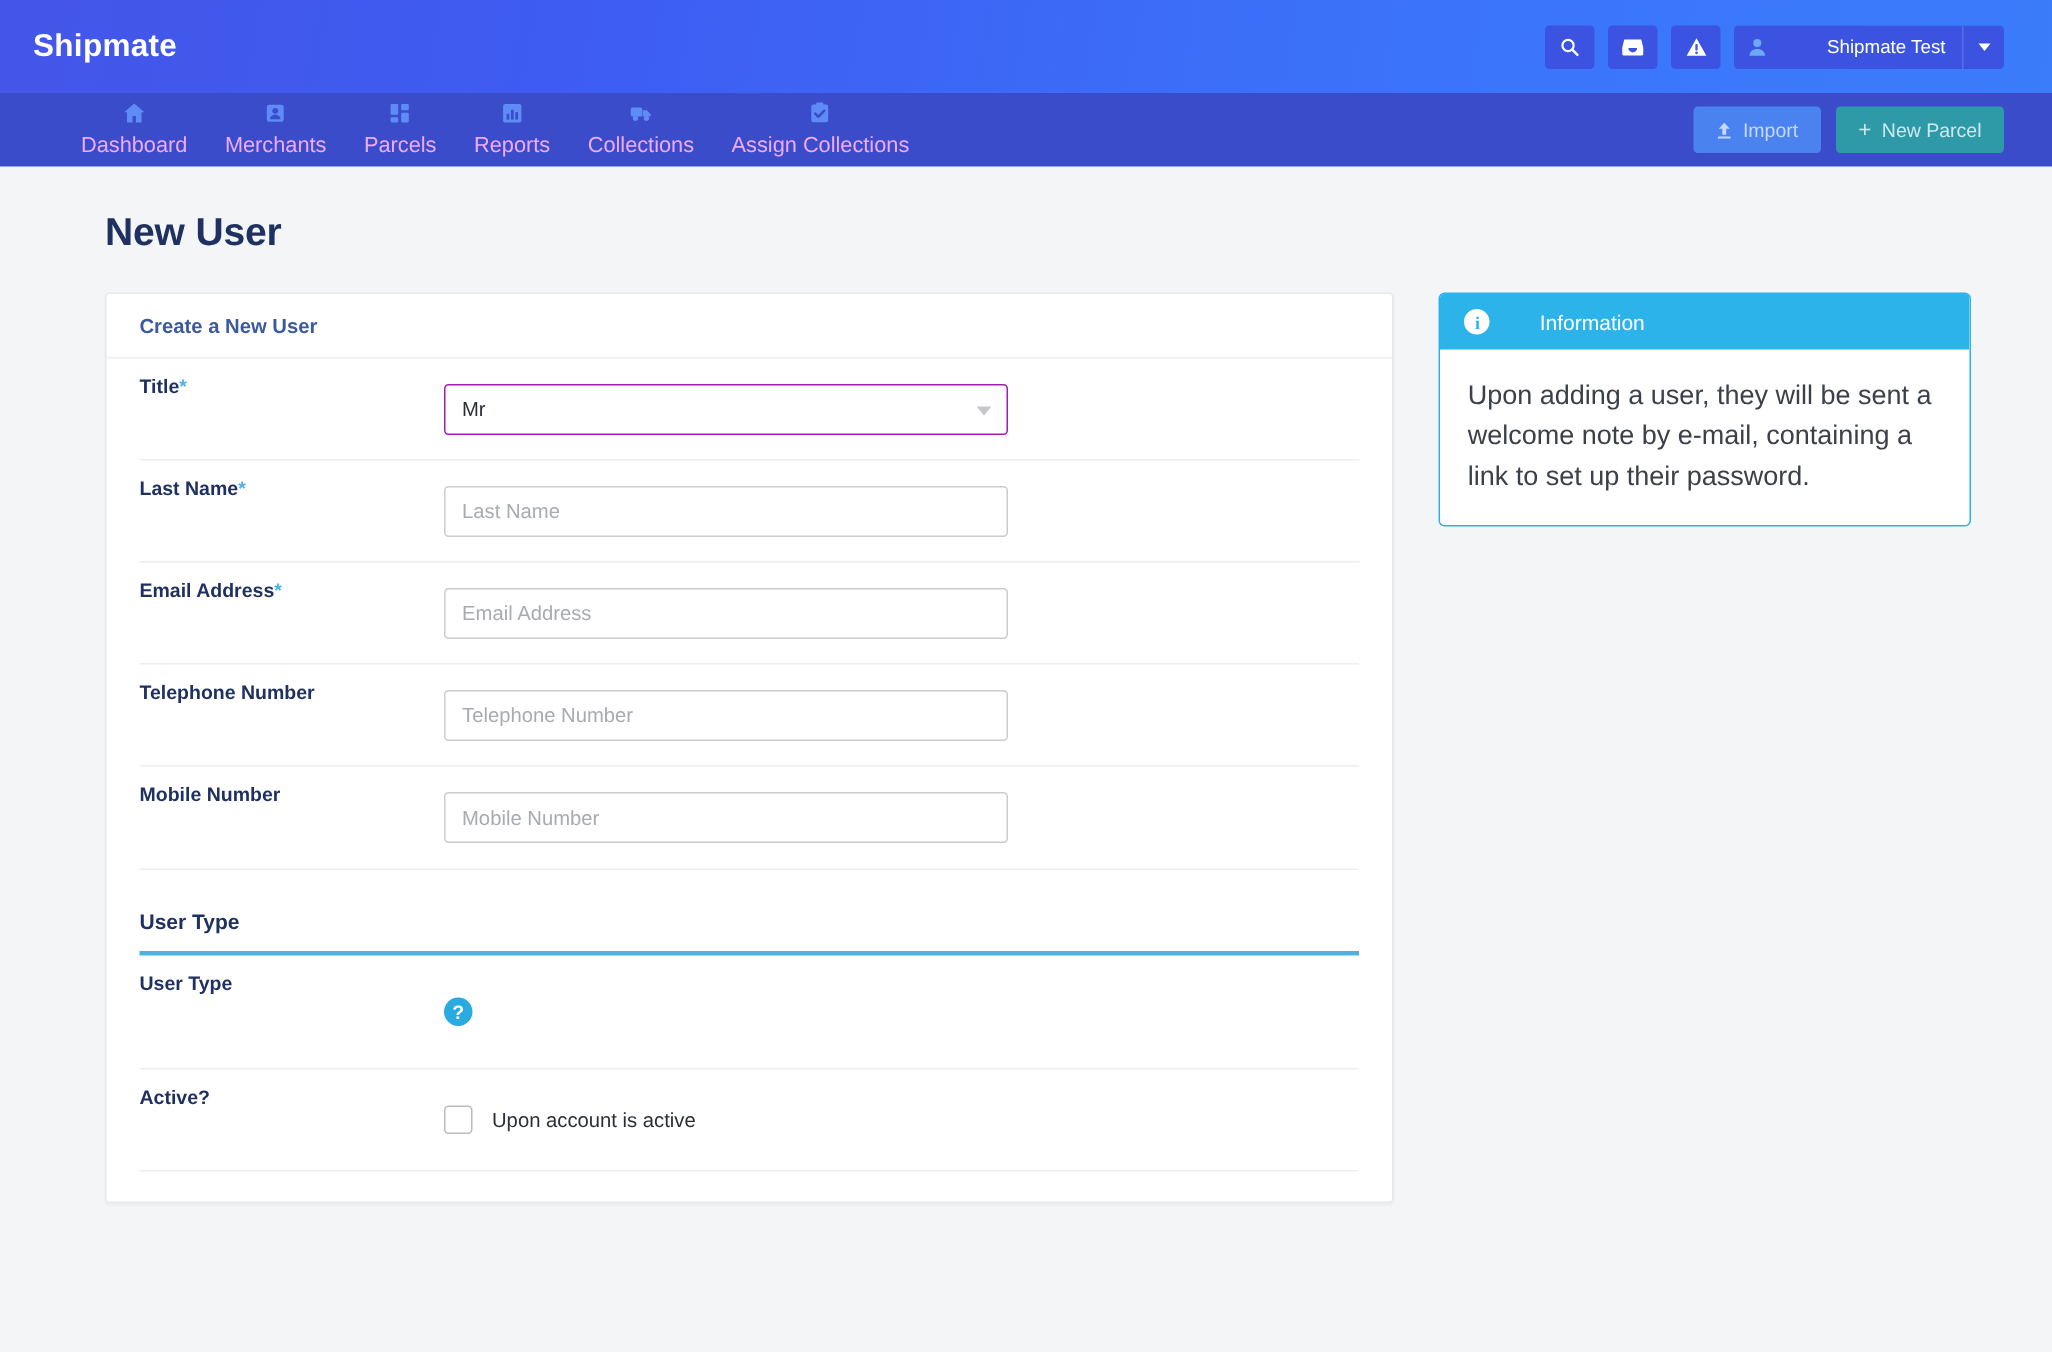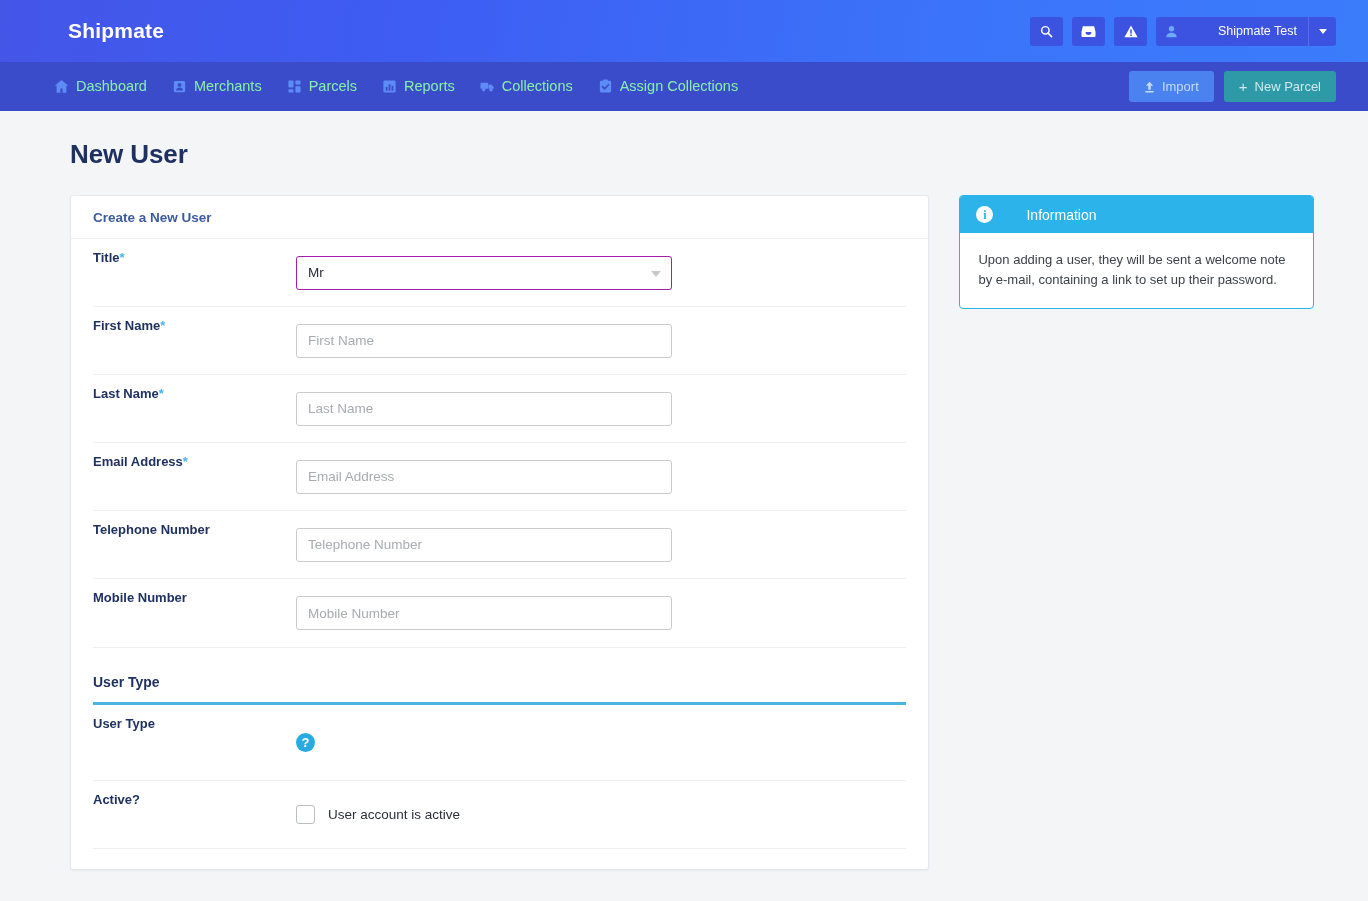--- a/index.html
+++ b/index.html
@@ -10,21 +10,21 @@
     background: #f4f5f7;
     font-family: "Liberation Sans", sans-serif;
     -webkit-font-smoothing: antialiased;
   }
 
   
   .topbar {
     height: 62px;
     background: linear-gradient(100deg, #4456e8 0%, #3e5cf2 28%, #3b74fa 70%, #3b7cfb 100%);
     display: flex; align-items: center;
-    padding: 0 32px 0 68px;
+    padding: 0 32px 0 22px;
     position: relative;
   }
   .brand {
     color: #ffffff;
     font-size: 21px;
     font-weight: bold;
     letter-spacing: .2px;
   }
   .topbar-right {
     margin-left: auto;
@@ -76,24 +76,25 @@
   
   .navbar {
     height: 49px;
     background: #3b4ccb;
     display: flex; align-items: center;
     padding: 0 32px 0 54px;
   }
   .nav-items { display: flex; align-items: center; gap: 25px; }
   .nav-item {
     display: flex; align-items: center; gap: 7px;
-    color: #86efac; font-size: 14.5px;
+    color: #f0abfc; font-size: 14.5px;
     text-decoration: none;
     cursor: pointer;
     line-height: 1;
+    flex-direction: column;
   }
   .nav-ico { width: 15px; height: 15px; display: block; fill: #5e8cf6; }
   .nav-right { margin-left: auto; display: flex; gap: 10px; }
   .btn-import {
     background: #4a83f0;
     color: #c6d9fb;
     border: none;
     height: 31px;
     border-radius: 3px;
     padding: 0 15px;
@@ -264,21 +265,21 @@
     background: #ffffff;
     color: #2bb3ea;
     font-size: 12px; font-weight: bold;
     font-family: "Liberation Serif", serif;
     display: flex; align-items: center; justify-content: center;
     line-height: 1;
   }
   .info-title { color: #ffffff; font-size: 14px; margin-left: 23px; }
   .info-body {
     padding: 17px 18px 19px 18px;
-    font-size: 13px;
+    font-size: 18px;
     color: #3c4149;
     line-height: 1.5;
   }
 </style>
 </head>
 <body>
 
 <div class="topbar">
   <div class="brand">Shipmate</div>
 
@@ -416,28 +417,20 @@
             <div class="fctl">
               <div class="sel-wrap">
                 <select class="tselect">
                   <option>Mr</option>
                 </select>
                 <span class="sel-arrow"></span>
               </div>
             </div>
           </div>
 
-          <div class="frow">
-            <div class="flabel">
-              <span>First Name</span><span class="req">*</span>
-            </div>
-            <div class="fctl">
-              <input class="tinput" type="text" placeholder="First Name" style="">
-            </div>
-          </div>
 
           <div class="frow">
             <div class="flabel">
               <span>Last Name</span><span class="req">*</span>
             </div>
             <div class="fctl">
               <input class="tinput" type="text" placeholder="Last Name" style="">
             </div>
           </div>
 
@@ -477,21 +470,21 @@
             <div class="fctl">
               <div class="help-ico">?</div>
             </div>
           </div>
 
           <div class="frow">
             <div class="flabel">Active?</div>
             <div class="fctl">
               <div class="chk-row">
                 <input type="checkbox" class="chkbox" style="">
-                <span class="chk-label">User account is active</span>
+                <span class="chk-label">Upon account is active</span>
               </div>
             </div>
           </div>
 
           <div class="frow" style="min-height:20px;padding:0;border-bottom:none;"></div>
 
         </div>
       </div>
     </div>
 

